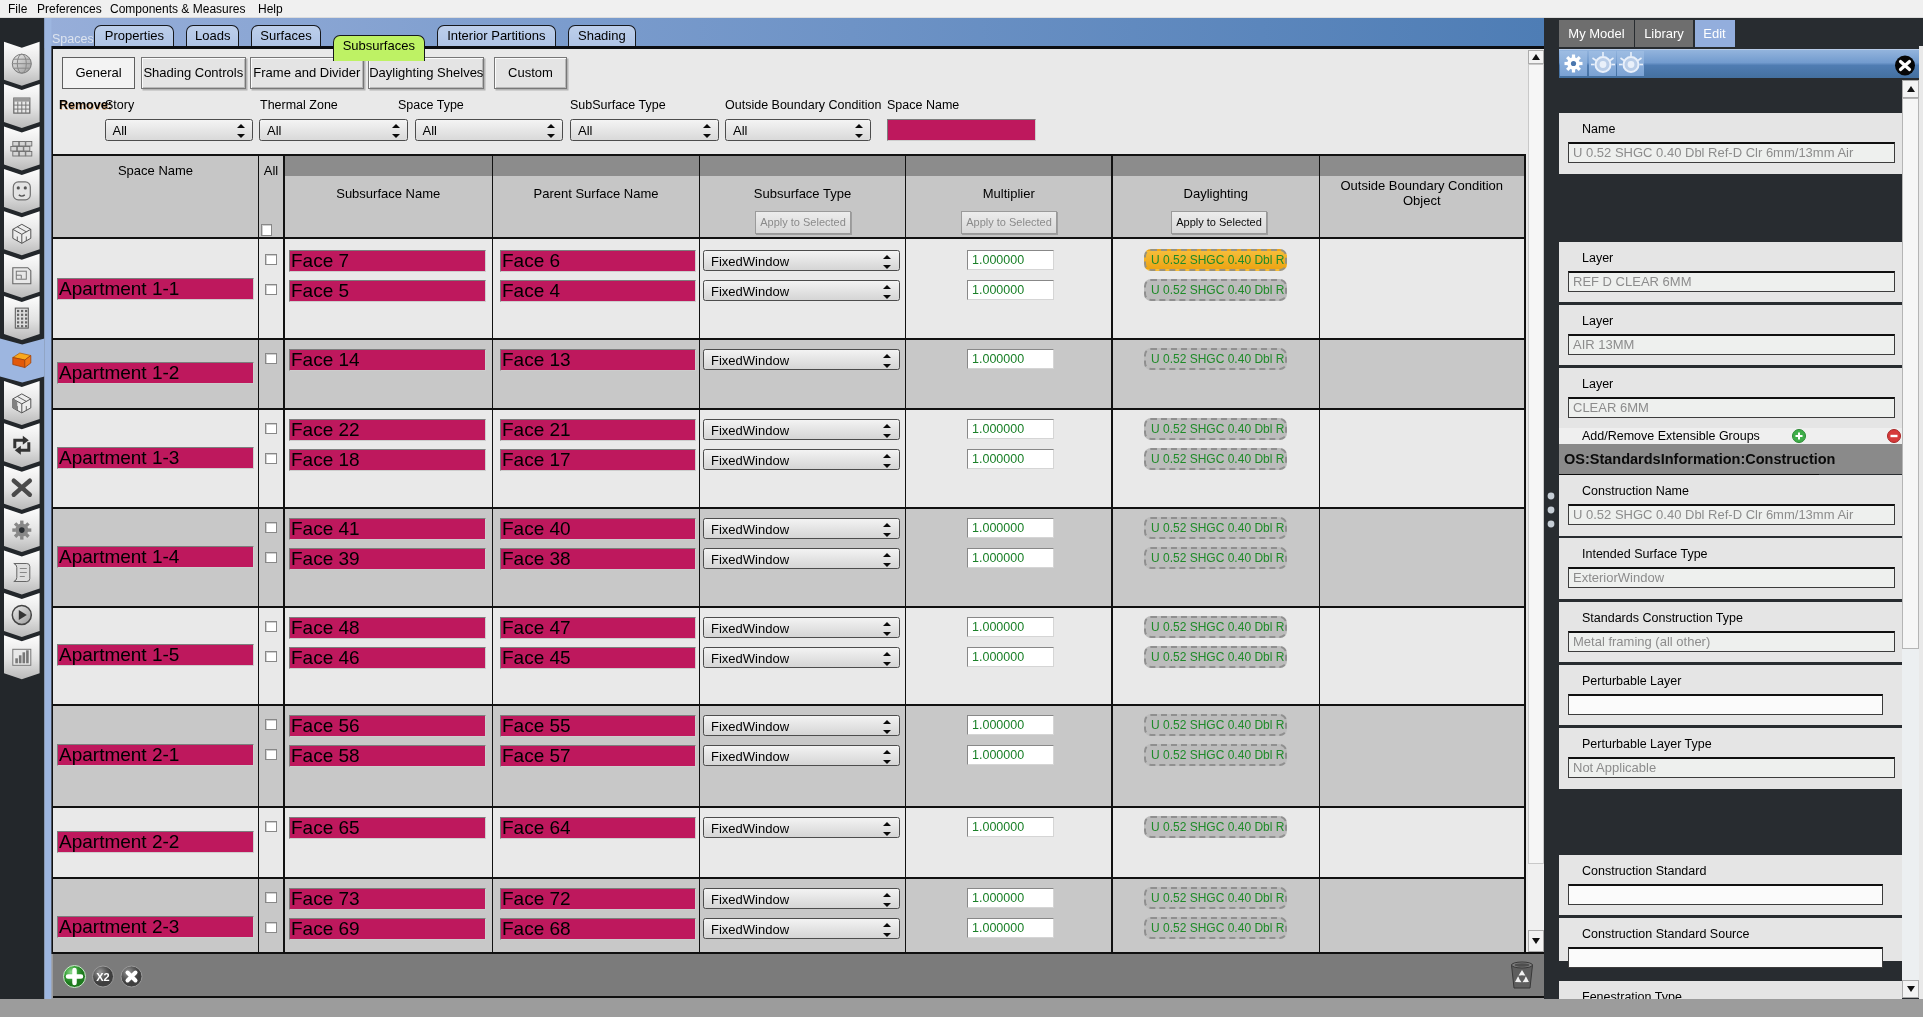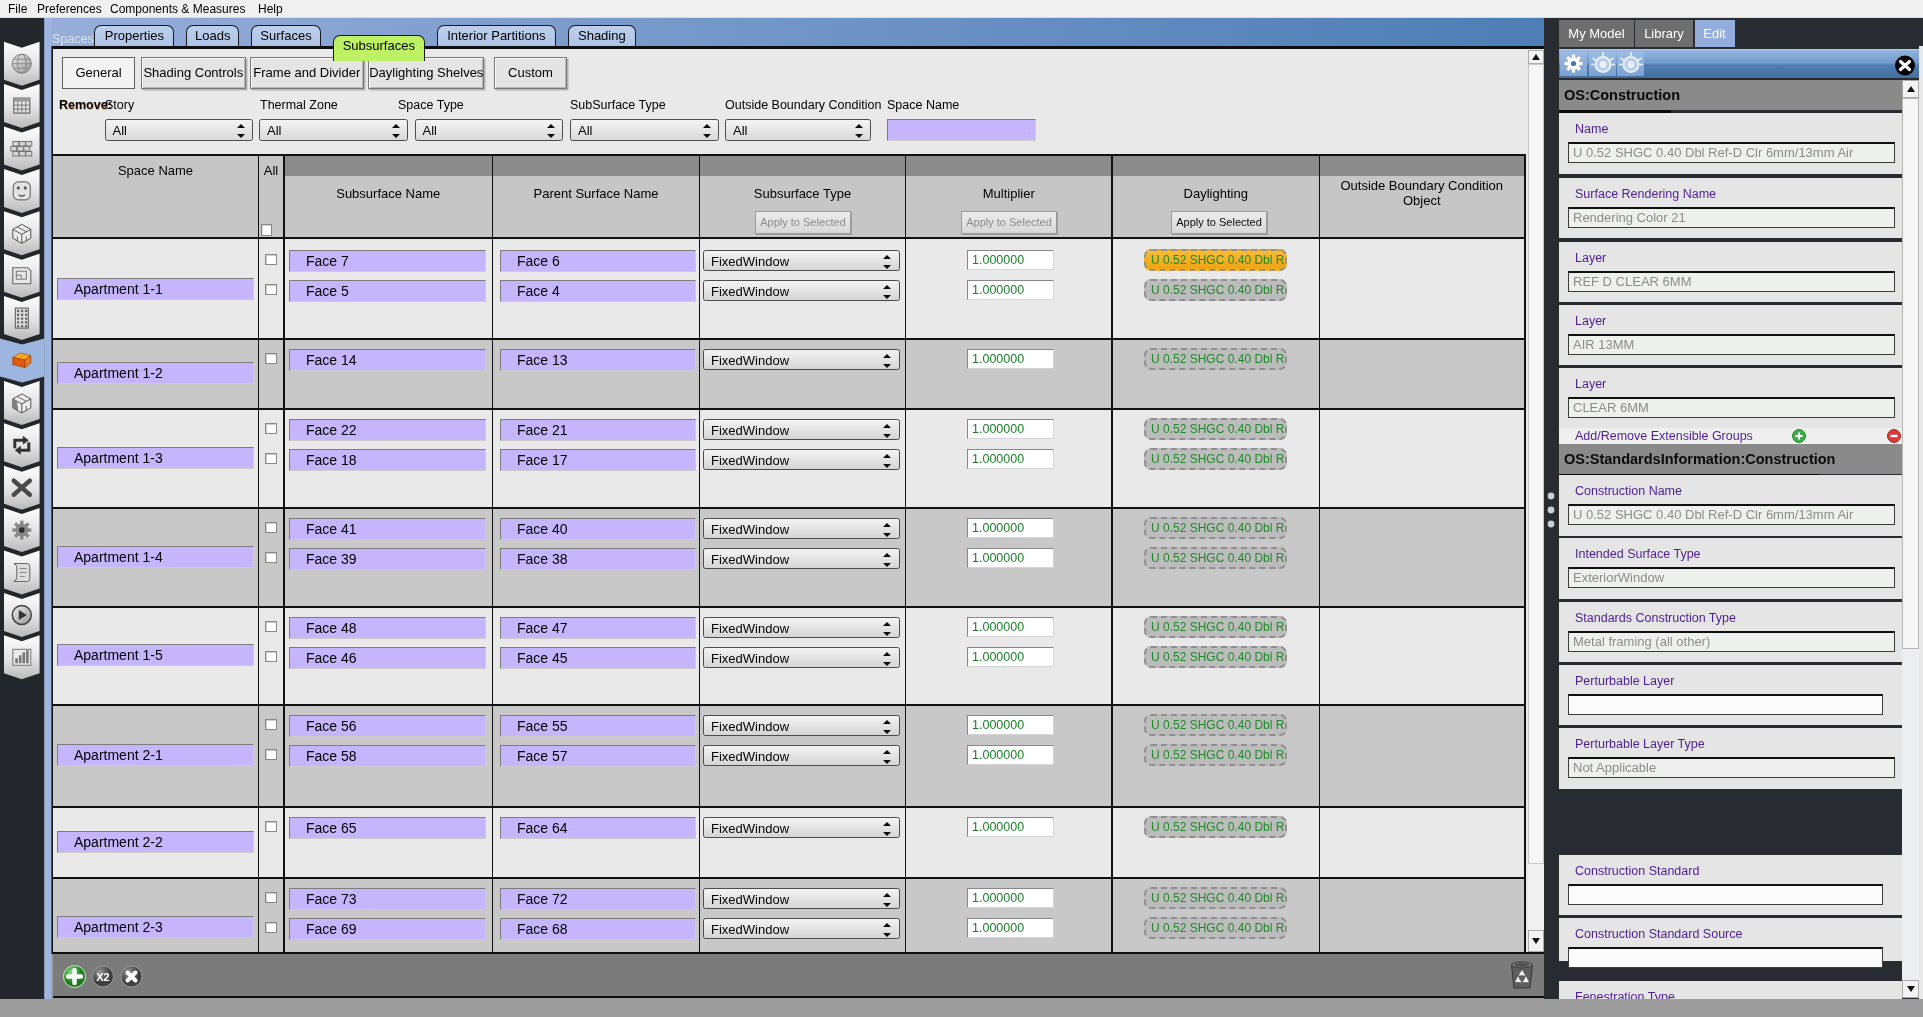--- a/index.html
+++ b/index.html
@@ -25,23 +25,23 @@
 .sbtn.checked { background:#f3f3f3; border:1px solid #5e5e5e; box-shadow:none; }
 .flabel { position:absolute; top:98px; font-size:12.5px; color:#000; }
 .combo { position:absolute; height:22px; background:linear-gradient(#f4f4f4,#d9d9d9);
   border:1px solid #4c4c4c; border-radius:2.5px; font-size:13px; color:#000; }
 .combo .ct { position:absolute; left:7px; top:3px; }
 .arrows { position:absolute; right:6px; top:4px; width:9px; height:14px; }
 .arrups { position:absolute; left:0; top:0; width:0; height:0;
   border-left:4px solid transparent; border-right:4px solid transparent; border-bottom:4.5px solid #0a0a0a; }
 .arrdns { position:absolute; left:0; bottom:0; width:0; height:0;
   border-left:4px solid transparent; border-right:4px solid transparent; border-top:4.5px solid #0a0a0a; }
-.tinput { position:absolute; background:#c4b5fd; border:1px solid #7d7d7d;
-  border-bottom-color:#cdcdcd; border-right-color:#cdcdcd; font-size:14px; color:#000;
-  padding-left:16px; white-space:nowrap; overflow:hidden; }
+.tinput { position:absolute; background:#be185d; border:1px solid #7d7d7d;
+  border-bottom-color:#cdcdcd; border-right-color:#cdcdcd; font-size:19px; color:#000;
+  padding-left:1px; white-space:nowrap; overflow:hidden; }
 .tinput.h22 { height:22px; line-height:20px; }
 .row { position:absolute; left:52.5px; width:1473.5px; }
 .cline { position:absolute; top:0; width:1.8px; background:#111; }
 .hdr { position:absolute; font-size:13px; color:#000; text-align:center; }
 .cb { position:absolute; width:11.5px; height:11.5px; background:#fff;
   border:1px solid #888; box-shadow:inset 1px 1px 0 #cfcfcf; }
 .sel { position:absolute; height:21px; background:linear-gradient(#f3f3f3,#d5d5d5);
   border:1px solid #4c4c4c; border-radius:2.5px; font-size:13px; color:#000; }
 .mult { position:absolute; width:87px; height:20px; background:#fff;
   border:1px solid #888; border-bottom-color:#d5d5d5; border-right-color:#d5d5d5;
@@ -56,21 +56,21 @@
   border-top:2px solid #0f0f0f; border-bottom:2px solid #0f0f0f; }
 #statusbar { position:absolute; left:0; top:999px; width:1923px; height:18px; background:#9c9c9c; }
 #rpanel { position:absolute; left:1544px; top:18px; width:379px; height:981px; background:#282c30; }
 .rtab { position:absolute; top:2px; height:27px; background:#6e6e6e; color:#fff; font-size:13px;
   text-align:center; line-height:27px; }
 .rtab.active { background:#93aedd; }
 #rtoolbar { position:absolute; left:15px; top:30.5px; width:361px; height:29px;
   background:linear-gradient(#93b4dd,#729bce 45%,#4f7cb2 55%,#44709f); border-top:1px solid #b8cce8; }
 .ricon { position:absolute; top:33px; width:27px; height:25px; background:linear-gradient(#9dbce2,#7aa2d4); }
 .rblock { position:absolute; left:15px; width:343px; background:#e5e5e5; }
-.rlabel { position:absolute; left:16px; top:9px; font-size:12.5px; color:#4c1d95; }
+.rlabel { position:absolute; left:23px; top:9px; font-size:12.5px; color:#000000; }
 .rinput { position:absolute; left:9px; top:29px; width:327px; height:21px; background:#eef0ee;
   border:1px solid #3c3c3c; border-top:2px solid #101010; font-size:13px; color:#8c8c8c;
   padding-left:4px; line-height:17px; white-space:nowrap; overflow:hidden; }
 .rinput.empty { width:315px; background:#fbfbfb; }
 .rhead { position:absolute; left:15px; width:343px; height:30px; background:#8a8a8a; }
 .rhead .ht { position:absolute; left:5px; top:7px; font-size:14.5px; font-weight:bold; color:#0a0a0a; }
 .rhead .ul { position:absolute; left:0; bottom:-2.5px; height:2.5px; background:#0a0a0a; }
 .sbar { position:absolute; background:#f1f1f1; border:1px solid #aeaeae; }
 .sbtnbox { position:absolute; background:#f3f3f3; border:1px solid #ababab; }
 .tri-up { position:absolute; left:50%; top:50%; transform:translate(-50%,-50%); width:0; height:0;
@@ -540,31 +540,23 @@
           <line x1="14.5" y1="3" x2="14.5" y2="7"></line>
           <line x1="4" y1="9" x2="7.5" y2="11.5"></line>
           <line x1="25" y1="9" x2="21.5" y2="11.5"></line>
           <line x1="2.5" y1="15.5" x2="6" y2="15.5"></line>
           <line x1="23" y1="15.5" x2="26.5" y2="15.5"></line>
         </g>
       </g>
 <circle cx="346" cy="16.5" r="10" fill="#060606"></circle>
 <path d="M341.5 12.5 l9 8 M350.5 12.5 l-9 8" stroke="#fff" stroke-width="3.2" stroke-linecap="round"></path>
 </svg>
-<div class="rhead" style="top:62px">
-      <span class="ht">OS:Construction</span>
-      <span class="ul" style="width:112px"></span>
-    </div>
 <div class="rblock" style="top:95px;height:60.5px">
       <span class="rlabel">Name</span>
       <span class="rinput">U 0.52 SHGC 0.40 Dbl Ref-D Clr 6mm/13mm Air</span>
-    </div>
-<div class="rblock" style="top:159.5px;height:60.5px">
-      <span class="rlabel">Surface Rendering Name</span>
-      <span class="rinput">Rendering Color 21</span>
     </div>
 <div class="rblock" style="top:223.5px;height:60.5px">
       <span class="rlabel">Layer</span>
       <span class="rinput">REF D CLEAR 6MM</span>
     </div>
 <div class="rblock" style="top:286.5px;height:60.5px">
       <span class="rlabel">Layer</span>
       <span class="rinput">AIR 13MM</span>
     </div>
 <div class="rblock" style="top:350px;height:60.5px">

